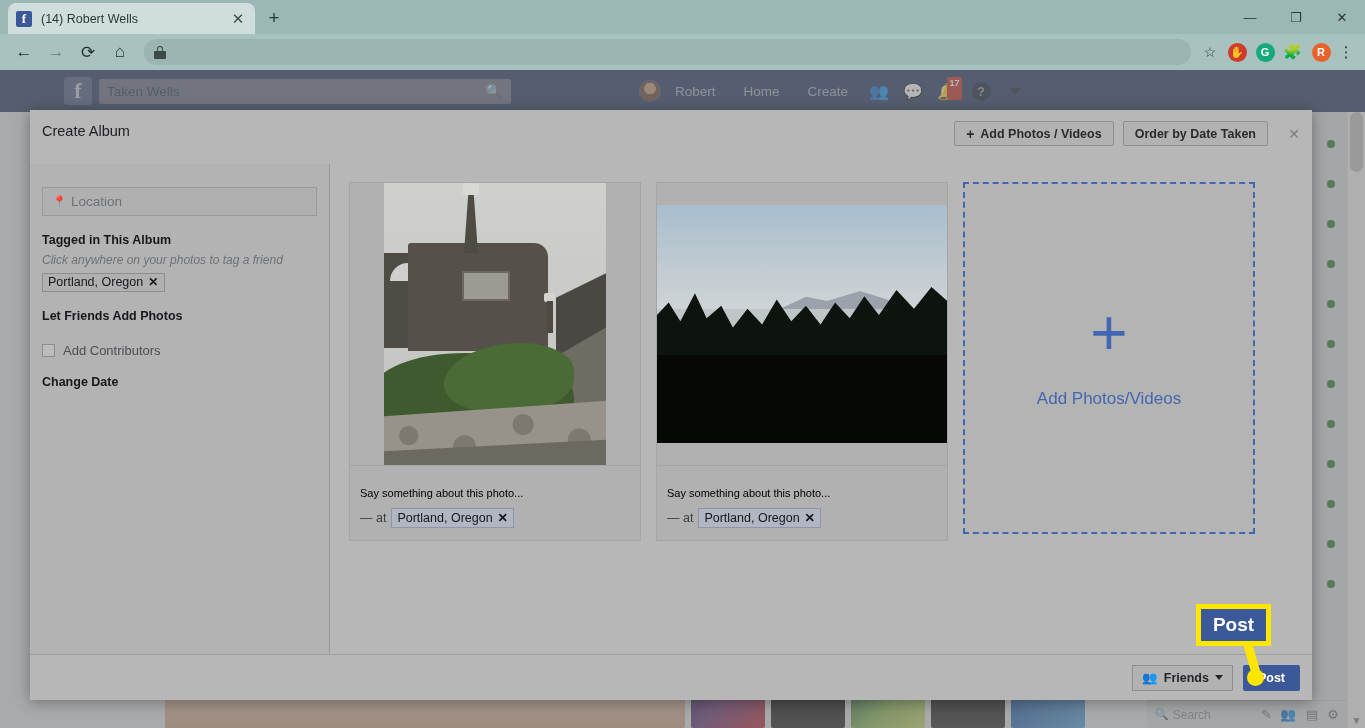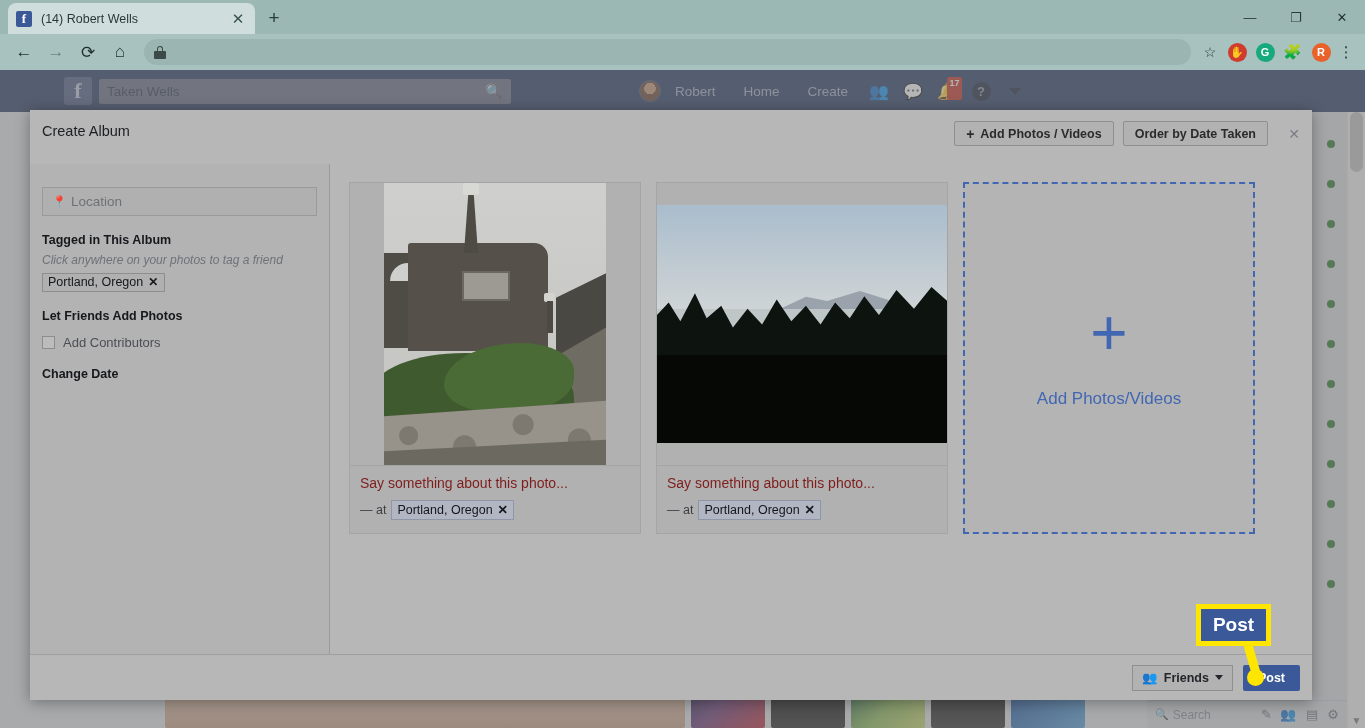--- a/index.html
+++ b/index.html
@@ -162,37 +162,37 @@
   .pin { font-size: 12px; color: #74777c; margin-right: 4px; }
   .loc-ph { font-size: 13.5px; color: #6e7277; }
   .sec-h { margin-top: 17px; font-size: 12.5px; font-weight: bold; color: #16181b; }
   .sec-sub { margin-top: 6px; font-size: 12px; color: #6e7277; font-style: italic; }
   .tagchip {
     display: inline-flex; align-items: center; gap: 5px; margin-top: 6px;
     border: 1px solid #8e8e8e; background: #b0b0b0; padding: 1px 6px 2px 5px;
     font-size: 12.5px; color: #15181c; cursor: default;
   }
   .tagchip .x { font-size: 12px; font-weight: bold; color: #15181c; cursor: pointer; }
-  .chkrow { margin-top: 12px; display: flex; align-items: center; gap: 8px; text-align: center; }
+  .chkrow { margin-top: 20px; display: flex; align-items: center; gap: 8px; text-align: center; }
   .chk { width: 13px; height: 13px; border: 1px solid #8d8d8d; background: #bcbcbc; cursor: pointer; }
   .chk-label { font-size: 13px; color: #4b4e53; }
   .datebtns { margin-top: 8px; display: flex; }
   .dbtn {
     border: 1px solid #8f8f8f; background: #b2b2b2; height: 24px; padding: 0 9px;
     font-size: 12.5px; font-weight: bold; color: #22252a; display: flex; align-items: center; cursor: pointer;
   }
   .dbtn + .dbtn { border-left: none; }
 
   
   .grid { position: absolute; left: 301px; top: 0; right: 0; bottom: 0; background: #b7b7b7; padding: 18px; }
   .gwrap { display: flex; gap: 15px; }
   .card { width: 292px; border: 1px solid #a5a5a5; background: #b1b1b1; }
   .ph { height: 282px; display: flex; align-items: center; justify-content: center; overflow: hidden; }
   .meta { border-top: 1px solid #a5a5a5; padding: 9px 10px 12px; }
-  .meta-ph { font-size: 14px; color: #7f1d1d; }
+  .meta-ph { font-size: 11px; color: #000000; margin-top: 12px; }
   .meta-at { margin-top: 9px; font-size: 12.5px; color: #3b3e43; display: flex; align-items: center; gap: 5px; }
   .meta-chip {
     display: inline-flex; align-items: center; gap: 5px; border: 1px solid #8e96a8;
     background: #b2b6c2; padding: 1px 5px 2px 5px; font-size: 12.5px; color: #14171c;
   }
   .meta-chip .x { font-weight: bold; cursor: pointer; }
   .dropzone {
     width: 292px; height: 352px; border: 2px dashed #4267b2; background: #b4b4b4;
     display: flex; flex-direction: column; align-items: center; justify-content: center; cursor: pointer;
   }

